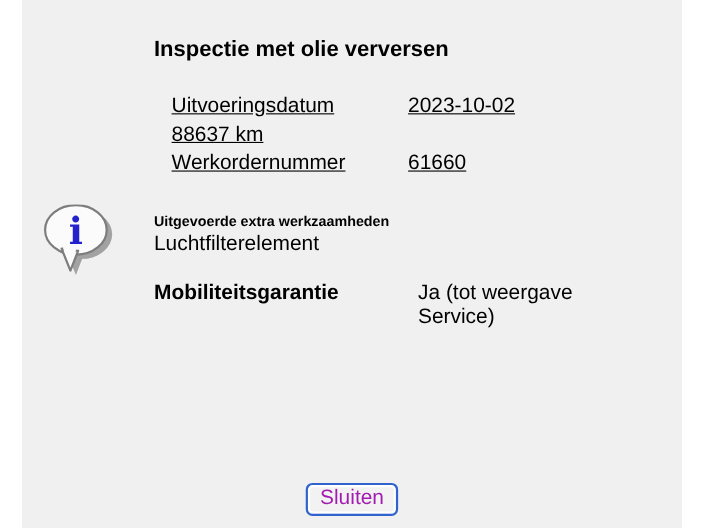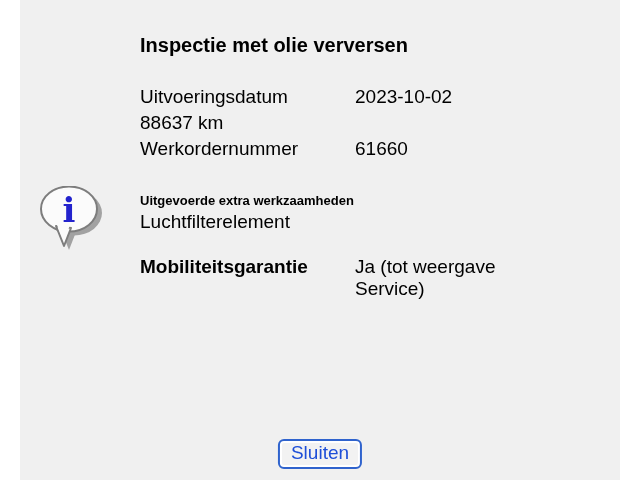--- a/index.html
+++ b/index.html
@@ -34,55 +34,56 @@
     width: 384px;
     font-size: 19px;
     line-height: 21px;
   }
   .title {
     font-size: 20px;
     font-weight: bold;
     line-height: 23px;
     margin: 12px 0 27px 0;
   }
-  .details-table { margin: 0; }
+  .details-table { margin: 16px; text-decoration: underline; }
   .detail-row {
     display: flex;
     line-height: 26px;
   }
   .detail-label { width: 215px; flex: 0 0 215px; }
   .detail-value { flex: 1; }
   .section-extra { margin-top: 28px; }
   .section-heading {
     font-weight: bold;
     font-size: 13px;
     line-height: 21px;
     margin: 0;
   }
   .plain-line { line-height: 21px; }
   .mobility-row {
     display: flex;
     margin-top: 24px;
     line-height: 22px;
+    gap: 25px;
   }
   .mobility-label {
     width: 215px;
     flex: 0 0 215px;
     font-weight: bold;
   }
   .mobility-value { width: 165px; flex: 0 0 165px; }
   .section-service { margin-top: 26px; }
   .close-button {
     position: absolute;
     bottom: 11px;
     left: 50%;
     transform: translateX(-50%);
     font-family: "Liberation Sans", sans-serif;
     font-size: 19px;
-    color: #1d4ed8;
+    color: #a21caf;
     background: #f2f2f2;
     border: 2px solid #2f63cd;
     border-radius: 6px;
     box-shadow: inset 0 0 0 2px #ffffff;
     padding: 1px 11px 3px 11px;
     cursor: pointer;
   }
 </style>
 </head>
 <body>

